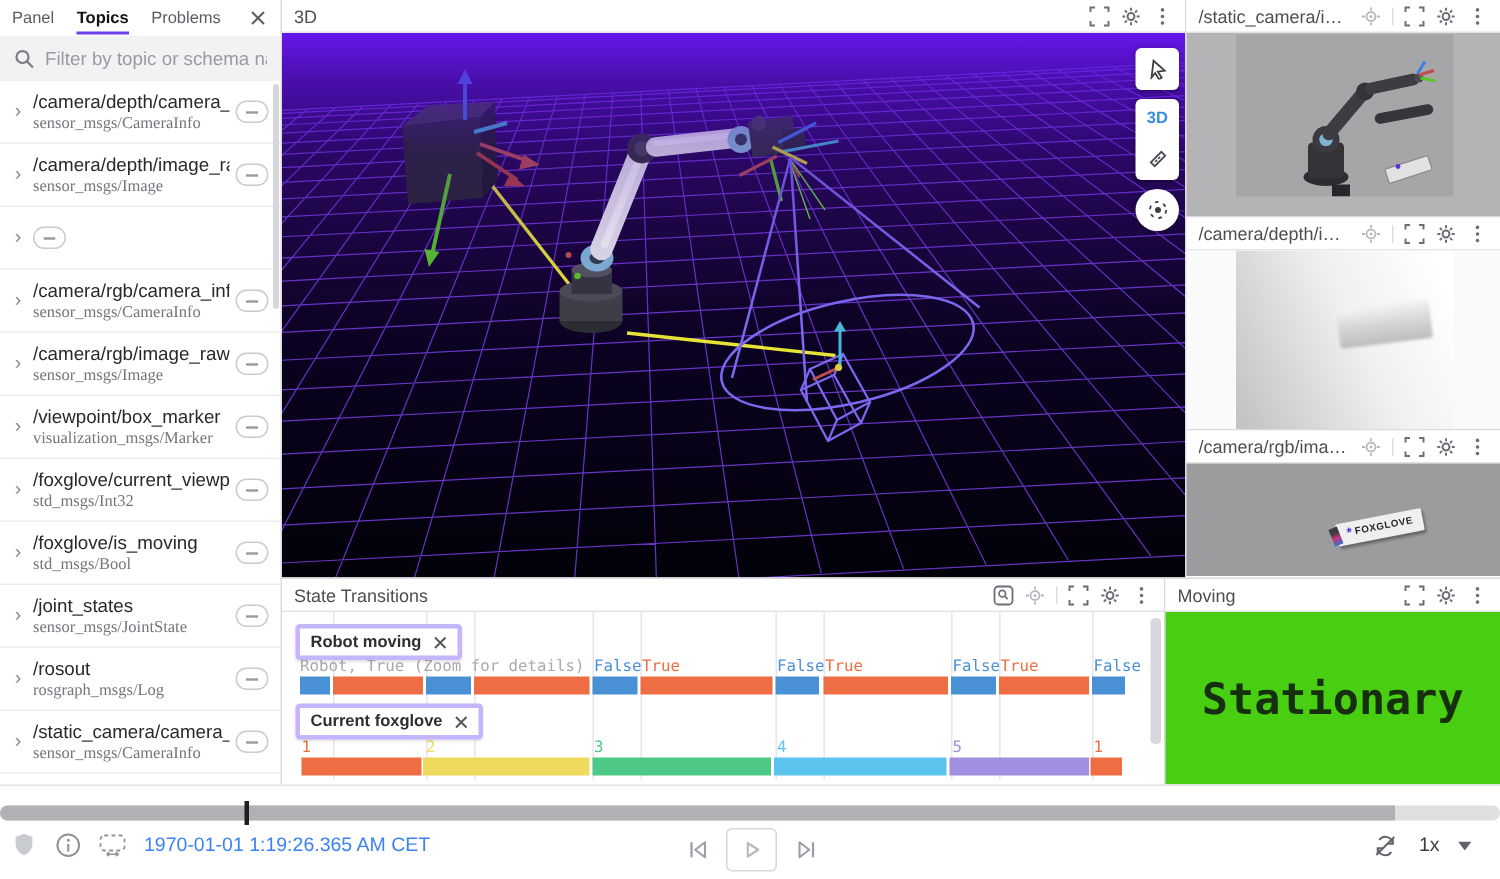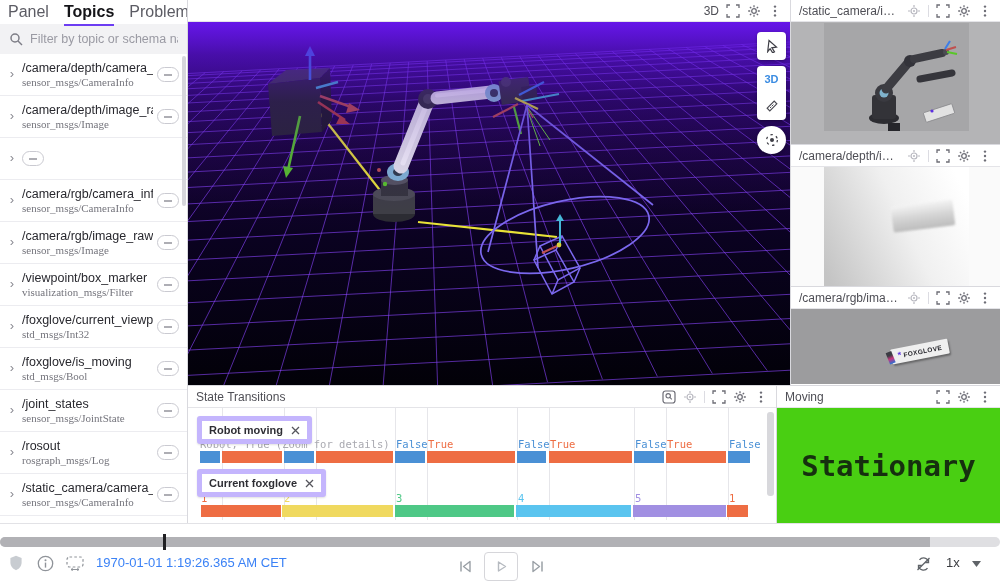--- a/index.html
+++ b/index.html
@@ -13,37 +13,37 @@
     padding:0 8px;gap:7px;font-size:12px;color:#4e4e55;}
   .phead .ptitle{flex:1;white-space:nowrap;overflow:hidden;text-overflow:ellipsis;}
   .hic{width:14px;height:14px;color:#6d6d76;display:inline-flex;flex:none;}
   .hic.dim{color:#b7b7bf;}
   .hdiv{width:1px;height:12px;background:#dcdce2;flex:none;}
 
   
   .sidebar{position:absolute;left:0;top:0;width:188px;height:523px;background:#fff;
     border-right:1px solid #d9d9de;overflow:hidden;}
   .tabbar{height:24px;display:flex;align-items:center;padding:0 8px;gap:15px;}
-  .tab{font-size:16px;color:#5c5c64;padding:4px 0 3px;cursor:default;text-align:right;}
+  .tab{font-size:11px;color:#5c5c64;padding:4px 0 3px;cursor:default;text-align:right;}
   .tab.active{color:#141418;font-weight:bold;border-bottom:2px solid #6c3df2;}
   .tab-close{margin-left:auto;width:14px;height:14px;color:#5f5f66;}
   .searchbar{height:30px;background:#f2f2f4;display:flex;align-items:center;padding:0 9px;gap:7px;}
   .searchbar .ph{font-size:12.5px;color:#9a9aa3;white-space:nowrap;overflow:hidden;}
   .topiclist{position:absolute;left:0;top:54px;right:0;bottom:0;}
   .trow{height:42px;display:flex;align-items:center;border-bottom:1px solid #ececf0;padding:0 8px 0 6px;gap:4px;}
   .chev{color:#8a8a92;font-size:13px;width:12px;text-align:center;flex:none;transform:translateY(-1px);}
   .tcol{flex:1;min-width:0;}
   .tname{font-size:12.5px;font-weight:500;color:#28282e;white-space:nowrap;overflow:hidden;}
   .tschema{font-size:11px;color:#74747c;white-space:nowrap;overflow:hidden;margin-top:1px;font-family:Liberation Serif, serif;}
   .minus{width:22px;height:15px;border:1.4px solid #cacad1;border-radius:8px;display:flex;
     align-items:center;justify-content:center;color:#9a9aa2;flex:none;}
   .sb-scroll{position:absolute;right:1px;top:56px;width:4px;height:150px;background:#d6d6db;border-radius:2px;}
 
   
-  .p3d{position:absolute;left:188px;top:0;width:602px;height:385px;text-align:right;}
+  .p3d{position:absolute;left:188px;top:0;width:602px;height:385px;}
   .viewport{position:absolute;left:0;top:22px;width:602px;height:363px;overflow:hidden;
     background:linear-gradient(180deg,#3c0b92 0%,#2b0768 14%,#170437 34%,#0a0220 60%,#020108 100%);}
   .glow{position:absolute;inset:0;pointer-events:none;
     background:linear-gradient(180deg,rgba(105,23,240,.92) 0%,rgba(90,19,210,.55) 9%,rgba(60,12,150,.28) 22%,rgba(0,0,0,0) 52%);}
   .vbtn{position:absolute;background:#fff;border-radius:4px;box-shadow:0 1px 3px rgba(0,0,0,.35);
     display:flex;align-items:center;justify-content:center;color:#4a4a52;}
   .vpill{position:absolute;background:#fff;border-radius:4px;box-shadow:0 1px 3px rgba(0,0,0,.35);
     display:flex;flex-direction:column;align-items:center;justify-content:space-around;color:#4a4a52;}
   .lbl3d{font-size:11px;font-weight:bold;color:#3b8ce2;}
 
@@ -64,21 +64,21 @@
     display:flex;align-items:center;justify-content:center;gap:2px;}
   .fgbox .star{color:#5b2ee0;font-weight:bold;font-size:9px;line-height:1;}
   .fgbox .fgtxt{font-size:6.5px;font-weight:bold;color:#26262c;letter-spacing:.4px;}
   .fgcap{position:absolute;left:-4px;top:2px;width:6px;height:12px;transform:rotate(-11deg);
     background:linear-gradient(180deg,#3c3c44 30%,#c8377e 60%,#2c6fd4 100%);}
 
   
   .pst{position:absolute;left:188px;top:385px;width:588px;height:138px;border-top:1px solid #d9d9de;background:#fff;}
   .stplot{position:absolute;left:0;top:22px;right:0;bottom:0;background:#fff;overflow:hidden;}
   .gl{position:absolute;top:0;bottom:3px;width:1px;background:#e6e6ea;}
-  .chip{position:absolute;left:9px;background:#fff;border:5px solid #c4b5fd;border-radius:3px;
+  .chip{position:absolute;left:9px;background:#fff;border:3px solid #c4b5fd;border-radius:3px;
     box-shadow:0 1px 2px rgba(0,0,0,.12);display:flex;align-items:center;gap:8px;padding:3px 7px;
     font-size:11px;font-weight:bold;color:#2e2e34;z-index:3;}
   .chip .x{width:9px;height:9px;color:#55555c;display:inline-flex;}
   .slab{position:absolute;font-family:"DejaVu Sans Mono","Liberation Mono",monospace;
     font-size:10.5px;white-space:nowrap;z-index:2;}
   .seg{position:absolute;height:12px;z-index:1;}
   .st-scroll{position:absolute;right:2px;top:4px;width:7px;height:84px;background:#d8d8dc;border-radius:3px;}
 
   
   .pmv{position:absolute;left:776px;top:385px;width:224px;height:138px;border-top:1px solid #d9d9de;
@@ -180,21 +180,21 @@
           <span class="minus">
             <svg width="8" height="2" viewBox="0 0 8 2">
               <path d="M0 1h8" stroke="currentColor" stroke-width="1.6"></path>
             </svg>
           </span>
         </div>
         <div class="trow">
           <span class="chev">›</span>
           <div class="tcol">
             <div class="tname">/viewpoint/box_marker</div>
-            <div class="tschema">visualization_msgs/Filter</div>
+            <div class="tschema">visualization_msgs/Marker</div>
           </div>
           <span class="minus">
             <svg width="8" height="2" viewBox="0 0 8 2">
               <path d="M0 1h8" stroke="currentColor" stroke-width="1.6"></path>
             </svg>
           </span>
         </div>
         <div class="trow">
           <span class="chev">›</span>
           <div class="tcol">

